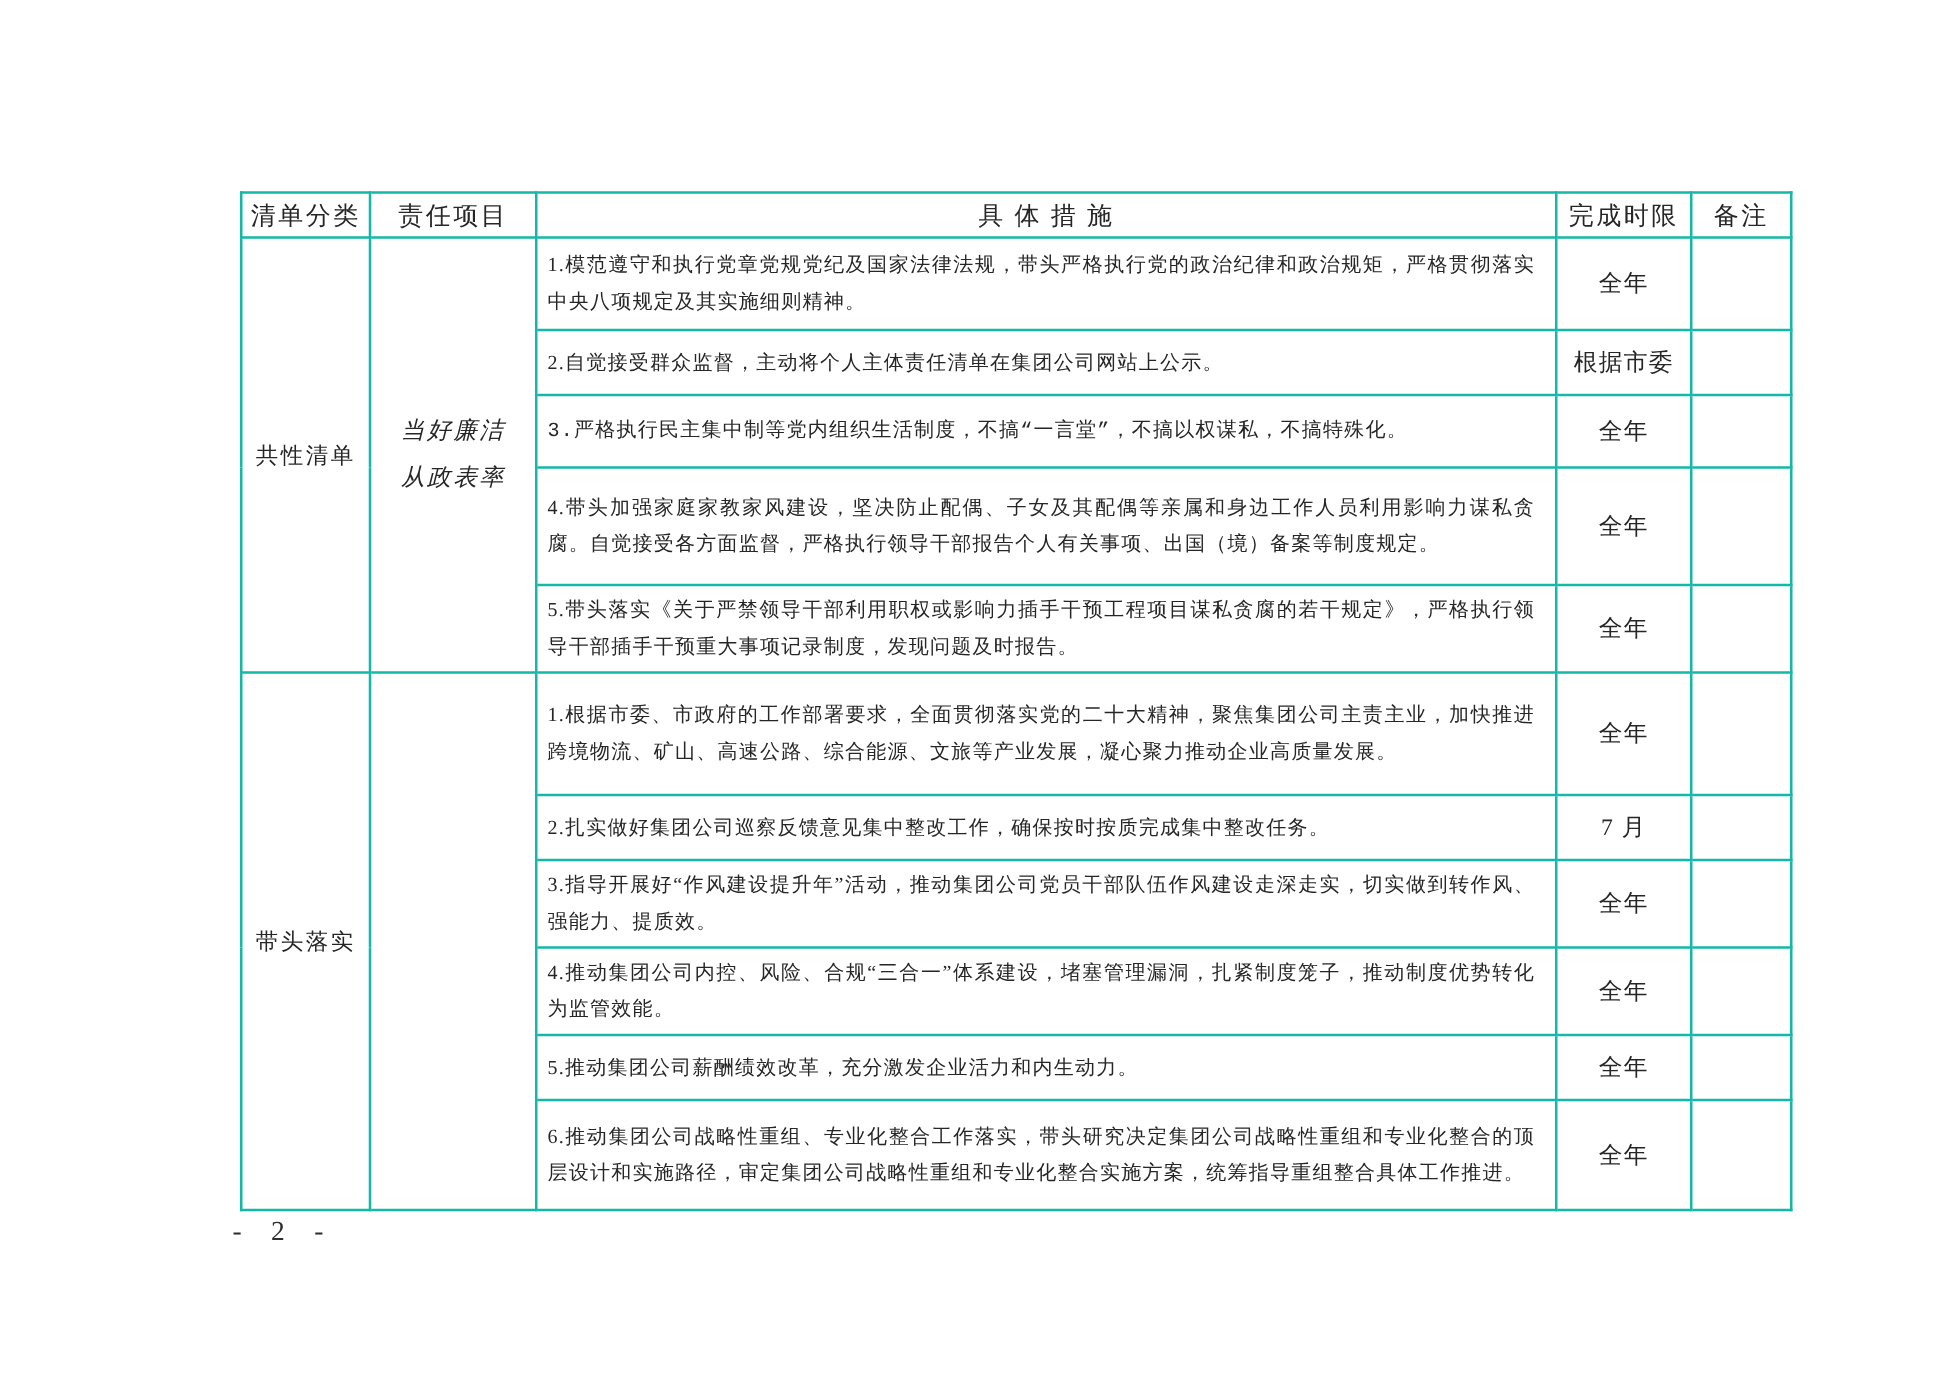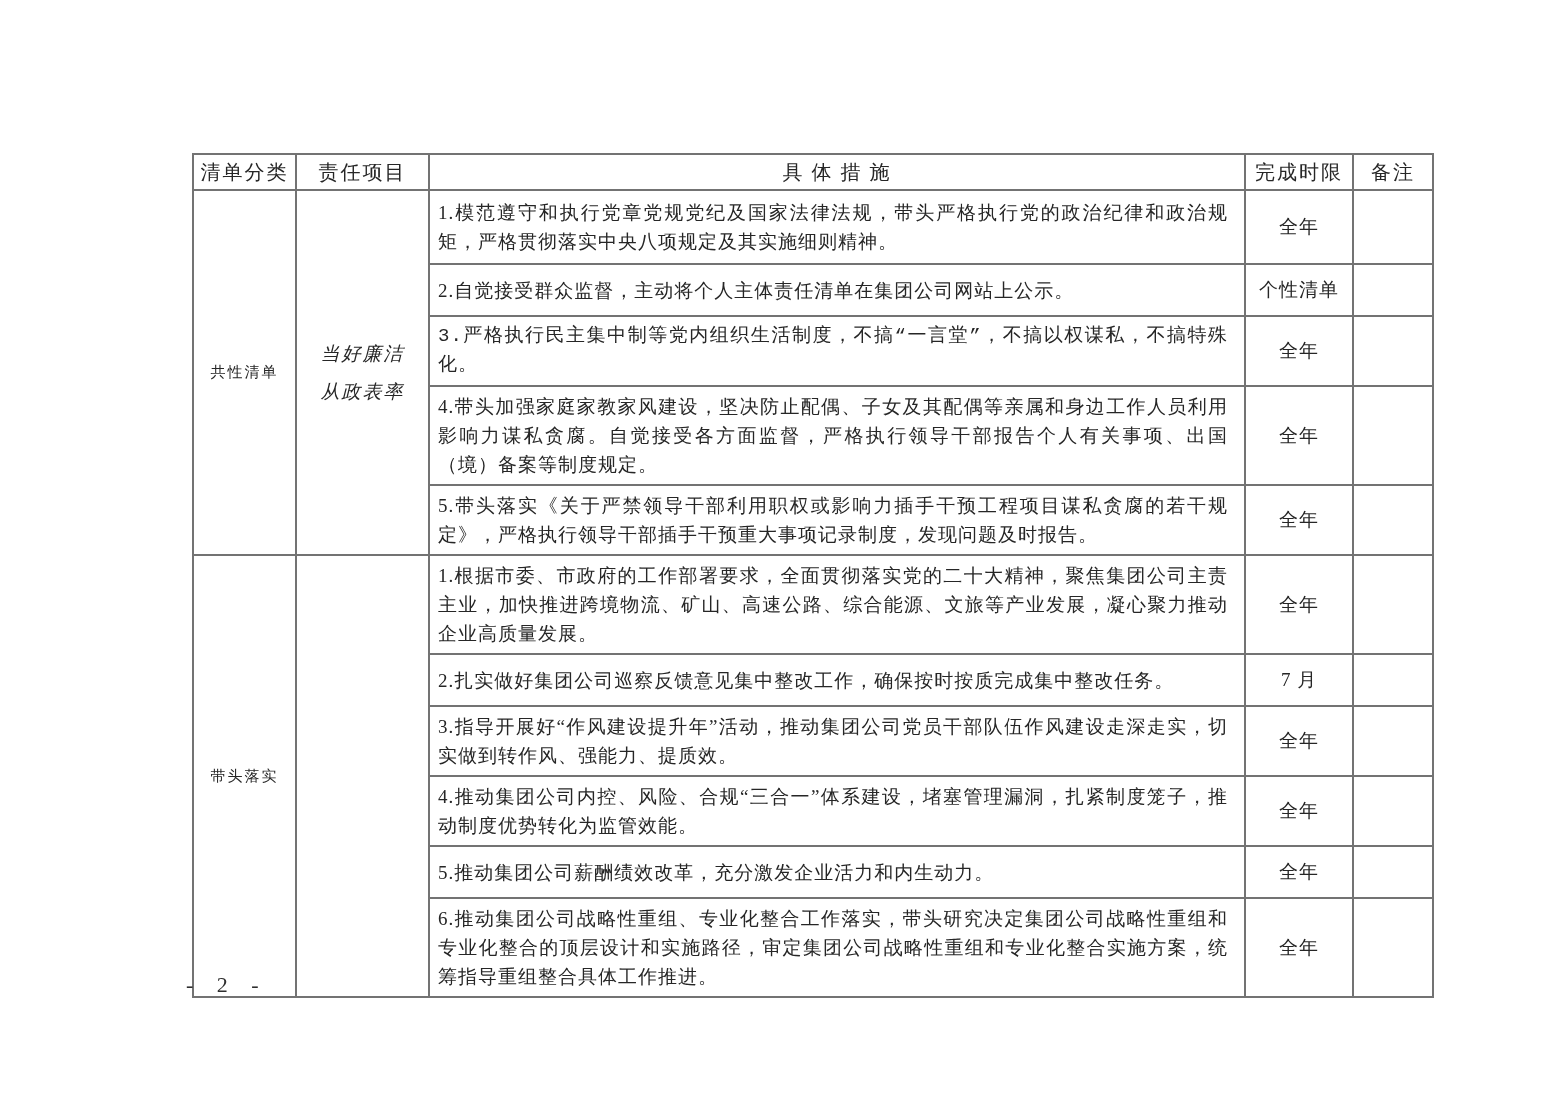--- a/index.html
+++ b/index.html
@@ -18,53 +18,53 @@
   }
   table.doc-table {
     position: absolute;
     left: 192px;
     top: 153px;
     width: 1240px;
     border-collapse: collapse;
     table-layout: fixed;
   }
   .doc-table th, .doc-table td {
-    border: 2px solid #737373;
+    border: 2px solid #14b8a6;
     font-weight: normal;
     vertical-align: middle;
     box-sizing: border-box;
   }
   .doc-table th {
     font-size: 20px;
     letter-spacing: 2px;
     text-align: center;
     height: 36px;
     padding: 2px 0;
   }
   td.cell-category {
     text-align: center;
-    font-size: 15px;
+    font-size: 18px;
     letter-spacing: 2px;
     padding: 0;
   }
   td.cell-project {
     text-align: center;
     font-size: 19px;
     padding: 0;
     font-style: italic;
   }
   .project-text {
     display: inline-block;
     width: 88px;
     letter-spacing: 2px;
     line-height: 38px;
     text-align: center;
   }
   td.cell-measure {
-    font-size: 19px;
+    font-size: 16px;
     line-height: 29px;
     letter-spacing: 1px;
     text-align: justify;
     text-justify: inter-character;
     padding: 5px 16px 5px 8px;
   }
   td.cell-deadline {
     text-align: center;
     font-size: 19px;
     letter-spacing: 1px;
@@ -122,21 +122,21 @@
       <td class="cell-category" rowspan="5">共性清单</td>
       <td class="cell-project" rowspan="5">
         <span class="project-text">当好廉洁从政表率</span>
       </td>
       <td class="cell-measure">1.模范遵守和执行党章党规党纪及国家法律法规，带头严格执行党的政治纪律和政治规矩，严格贯彻落实中央八项规定及其实施细则精神。</td>
       <td class="cell-deadline">全年</td>
       <td class="cell-remark"></td>
     </tr>
     <tr class="r-s1-1">
       <td class="cell-measure">2.自觉接受群众监督，主动将个人主体责任清单在集团公司网站上公示。</td>
-      <td class="cell-deadline">个性清单</td>
+      <td class="cell-deadline">根据市委</td>
       <td class="cell-remark"></td>
     </tr>
     <tr class="r-s1-2">
       <td class="cell-measure">3.严格执行民主集中制等党内组织生活制度，不搞“一言堂”，不搞以权谋私，不搞特殊化。</td>
       <td class="cell-deadline">全年</td>
       <td class="cell-remark"></td>
     </tr>
     <tr class="r-s1-3">
       <td class="cell-measure">4.带头加强家庭家教家风建设，坚决防止配偶、子女及其配偶等亲属和身边工作人员利用影响力谋私贪腐。自觉接受各方面监督，严格执行领导干部报告个人有关事项、出国（境）备案等制度规定。</td>
       <td class="cell-deadline">全年</td>

